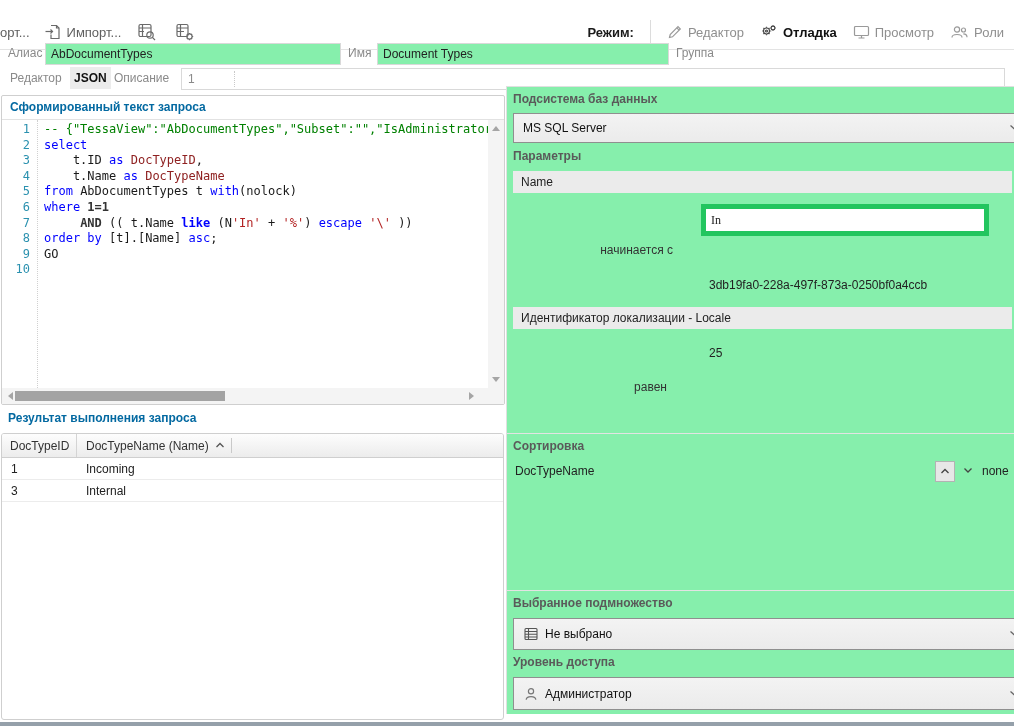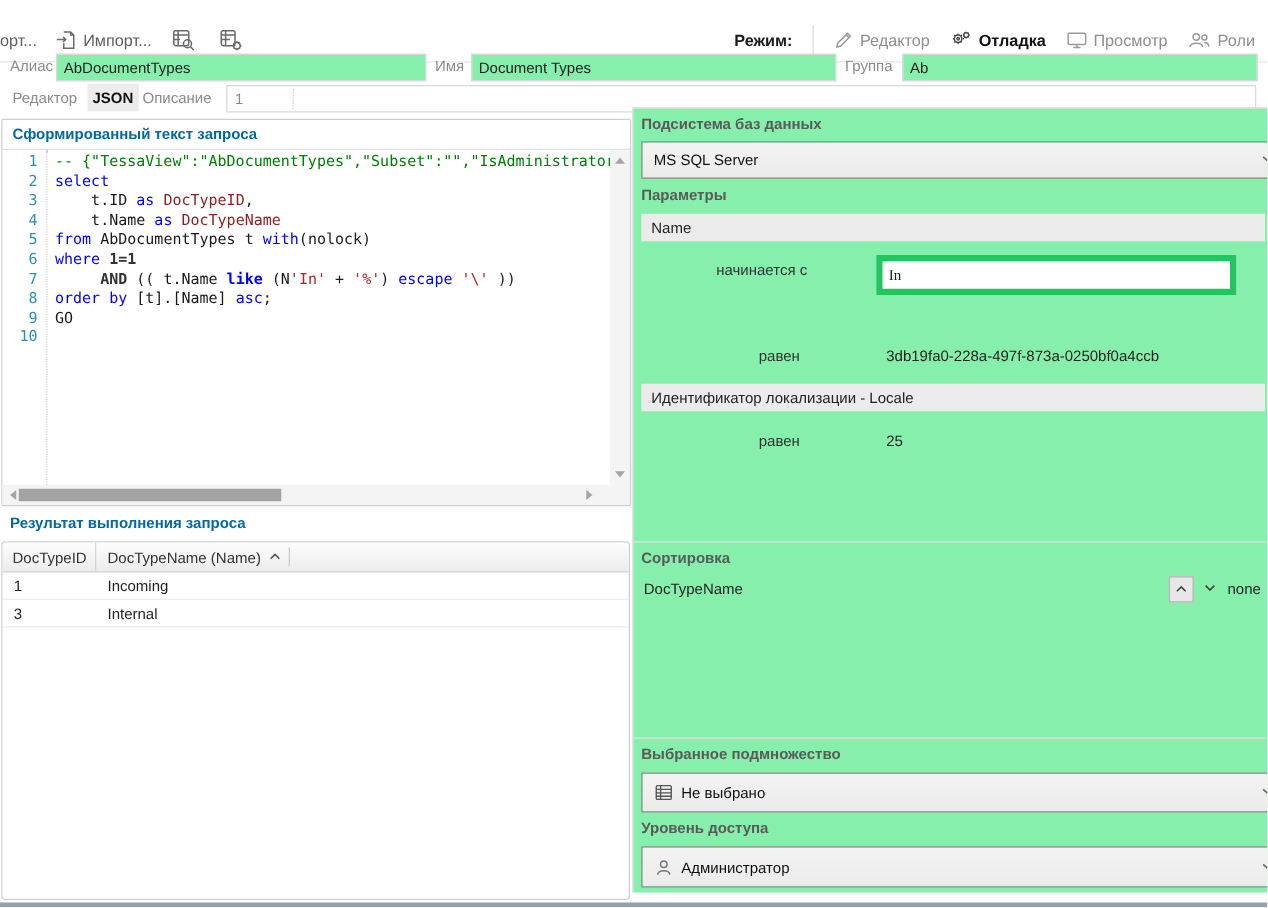--- a/index.html
+++ b/index.html
@@ -76,21 +76,21 @@
   .right-panel{position:absolute;left:506px;top:86px;width:508px;height:627px;
                border-top:1px solid #e0e0e0;border-left:1px solid #e0e0e0;background:#86efac;}
   .rp-h{position:absolute;left:6px;font-weight:bold;color:#5a5a5a;}
   .combo{position:absolute;left:6px;width:480px;height:28px;border:1px solid #8f8f8f;
          background:linear-gradient(#f3f3f3,#ebebeb);display:flex;align-items:center;
          padding:0 26px 0 9px;color:#111;}
   .combo .chev{position:absolute;right:9px;top:10px;}
   .combo .cicon{margin-right:6px;display:inline-flex;}
   .pbar{position:absolute;left:6px;width:499px;height:22px;background:#ebebeb;color:#222;
         display:flex;align-items:center;padding-left:8px;box-sizing:border-box;}
-  .op-label{position:absolute;color:#333;}
+  .op-label{position:absolute;color:#333;text-align:right;margin-top:34px;}
   .pvalue{position:absolute;color:#222;}
   .pinput{position:absolute;width:268px;height:22px;border:5px solid #22c55e;outline:none;
           font-family:Liberation Serif, serif;font-size:12px;padding:0 5px;color:#222;}
   .hline{position:absolute;left:0;width:508px;height:1px;background:#e3e3e3;}
   .sort-field{position:absolute;left:8px;color:#222;}
   .sort-btn{position:absolute;width:18px;height:19px;display:flex;align-items:center;justify-content:center;}
   .sort-btn.raised{background:#e7e7e7;border:1px solid #b3b3b3;}
   .sort-none{position:absolute;color:#222;}
 
   .bottom-edge{position:absolute;left:0;right:0;bottom:0;height:4px;background:#95a0aa;}
@@ -182,21 +182,20 @@
         <span>Роли</span>
       </div>
     </div>
   </div>
 
   <span class="flabel" style="left:8px;top:42px;">Алиас</span>
   <input class="finput" style="left: 45px; top: 43px; width: 284px;" value="AbDocumentTypes">
   <span class="flabel" style="left:348px;top:42px;">Имя</span>
   <input class="finput" style="left: 377px; top: 43px; width: 280px;" value="Document Types">
   <span class="flabel" style="left:676px;top:42px;">Группа</span>
-  <input class="finput" style="left: 722px; top: 43px; width: 272px;" value="Ab">
 
   <span class="tab" style="left:6px;top:67px;">Редактор</span>
   <span class="tab selected" style="left:70px;top:67px;">JSON</span>
   <span class="flabel" style="left:114px;top:67px;">Описание</span>
   <div class="desc-field" style="left:181px;top:68px;width:822px;">
     <input value="1" style="">
     <span class="desc-dotted"></span>
   </div>
 
   <div class="editor-block">

